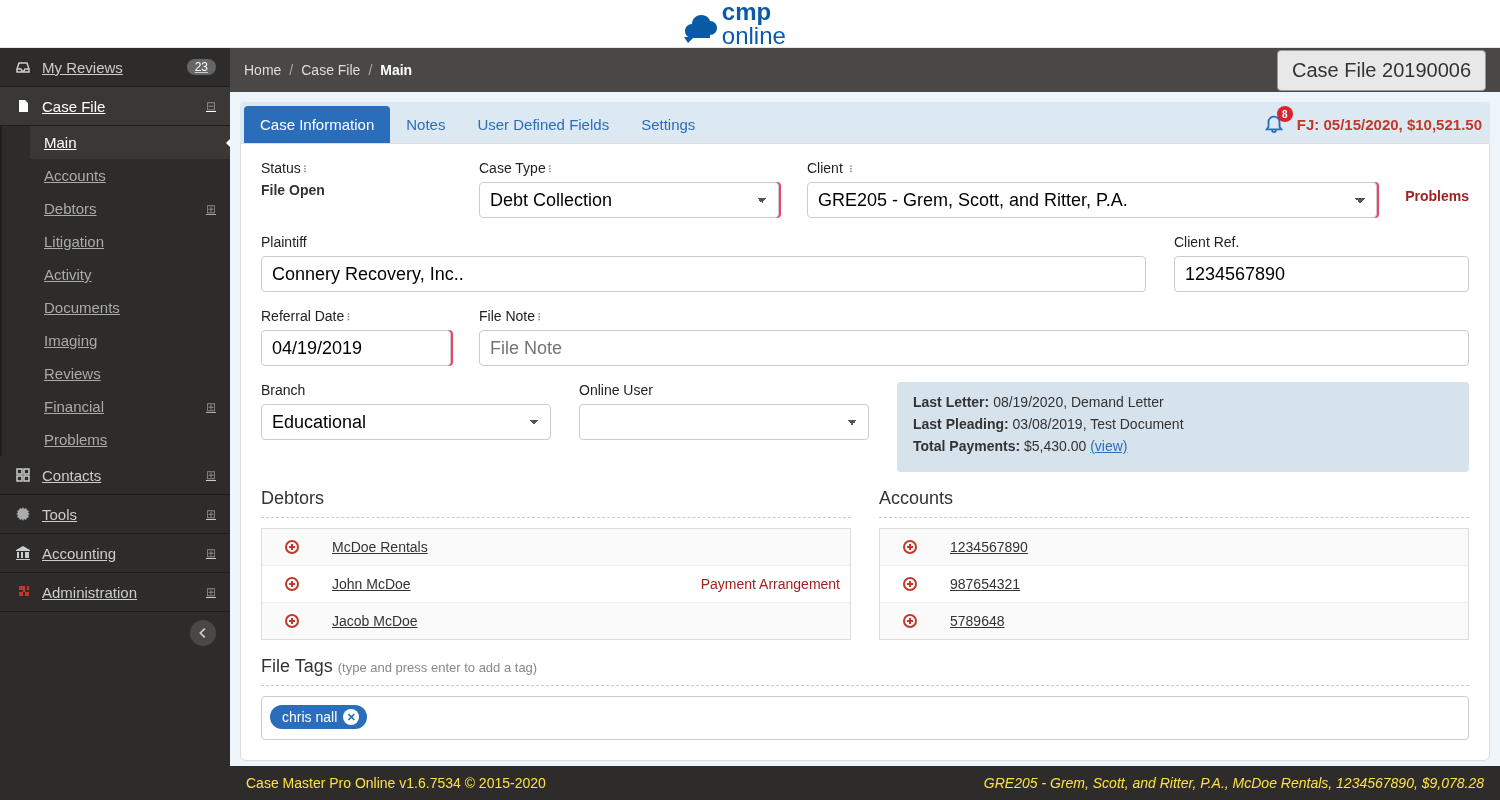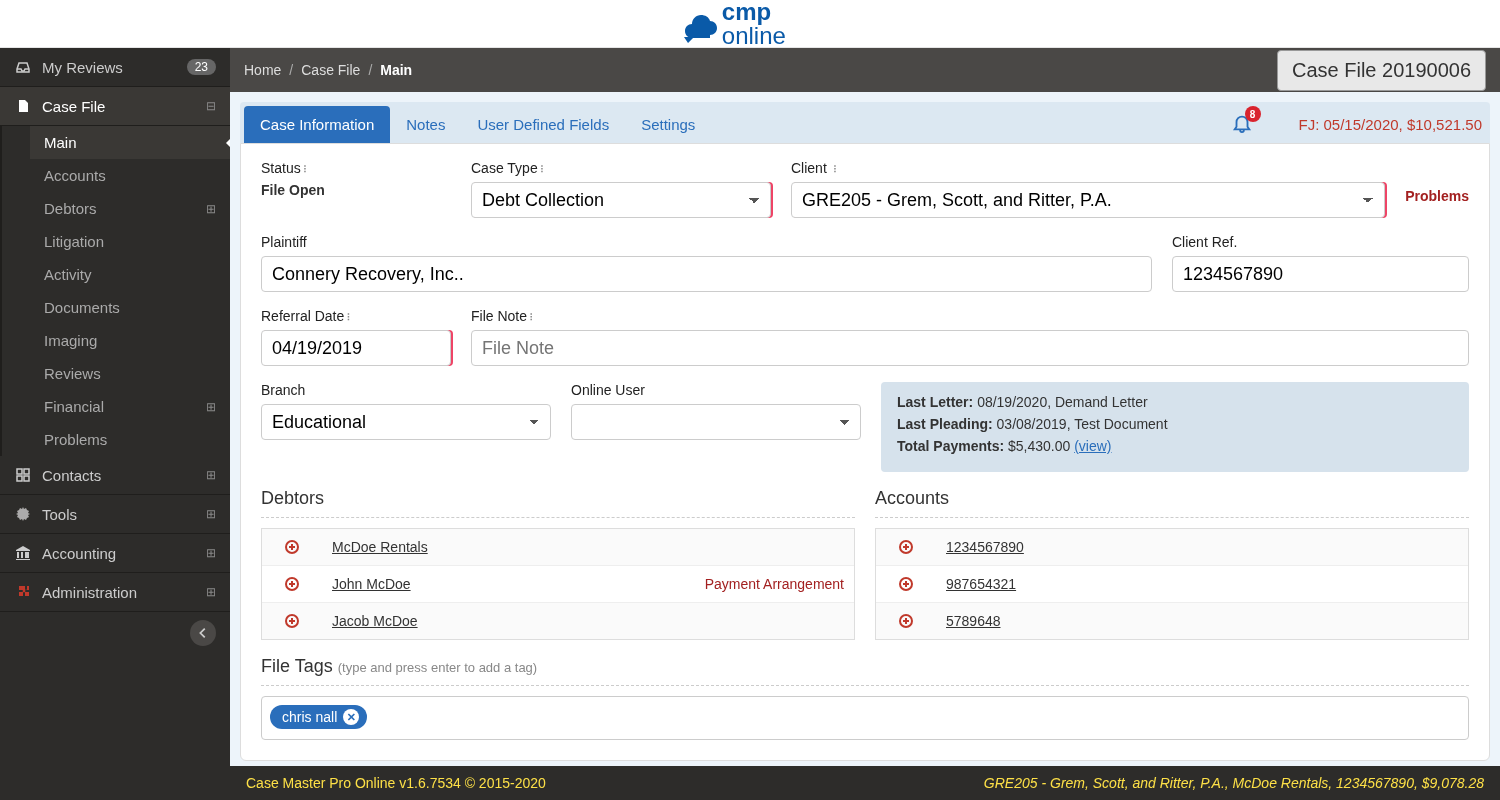--- a/index.html
+++ b/index.html
@@ -11,21 +11,21 @@
 .logo-text { display: flex; flex-direction: column; line-height: 1; }
 .logo-text .main { font-size: 24px; color: #0a5aa8; font-weight: 400; }
 .logo-text .main b { font-weight: 700; }
 .logo-text .sub { font-size: 10px; color: #0a5aa8; text-align: right; font-style: italic; }
 .iconbtn { width: 34px; height: 34px; border: 1px solid #ccc; border-radius: 4px; background: #fafafa; display: flex; align-items: center; justify-content: center; cursor: pointer; color: #555; }
 .iconbtn.red { color: #c0392b; }
 .spacer { flex: 1; }
 .search-input { height: 34px; width: 140px; border: 1px solid #ccc; border-radius: 4px; padding: 0 10px; font-size: 14px; }
 .body { display: flex; flex: 1; overflow: hidden; }
 .sidebar { width: 230px; background: #2d2c2a; color: #ccc; display: flex; flex-direction: column; overflow-y: auto; }
-.side-item { display: flex; align-items: center; padding: 10px 14px; gap: 10px; cursor: pointer; border-bottom: 1px solid #1f1e1c; }
+.side-item { display: flex; align-items: center; padding: 10px 14px; gap: 10px; cursor: pointer; border-bottom: 1px solid #1f1e1c; text-decoration: underline; }
 .side-item .icon { width: 18px; height: 18px; display: flex; align-items: center; justify-content: center; }
 .side-item.active { background: #3a3835; color: #fff; }
 .side-item .label { flex: 1; font-size: 15px; }
 .side-item .badge { background: #666; color: #fff; border-radius: 10px; padding: 1px 8px; font-size: 12px; }
 .side-item .exp { color: #888; font-size: 12px; }
 .side-sub { padding-left: 28px; border-left: 2px solid #1f1e1c; }
 .side-sub .side-item { padding: 8px 14px; border: none; font-size: 14px; color: #aaa; position: relative; }
 .side-sub .side-item.active { color: #fff; background: #3a3835; }
 .side-sub .side-item.active::after { content: ""; position: absolute; right: -2px; top: 50%; transform: translateY(-50%); border: 6px solid transparent; border-right-color: #fff; }
 .side-collapse { display: flex; justify-content: flex-end; padding: 8px 14px; }
@@ -36,23 +36,23 @@
 .crumbbar .sep { margin: 0 8px; color: #aaa; }
 .crumbbar .current { color: #fff; font-weight: 600; }
 .crumbbar .case-btn { margin-left: auto; background: #e8e8e8; border: 1px solid #999; padding: 8px 14px; border-radius: 4px; color: #333; font-size: 20px; cursor: pointer; }
 .content { flex: 1; overflow-y: auto; background: #edf4fa; padding: 10px 10px 0 10px; }
 .tabbar { display: flex; align-items: center; background: #dce8f2; border-radius: 4px 4px 0 0; padding: 4px 8px 0 4px; }
 .tab { padding: 10px 16px; color: #2a6ebb; cursor: pointer; font-size: 15px; }
 .tab.active { background: #2a6ebb; color: #fff; border-radius: 4px 4px 0 0; }
 .tabbar .right { margin-left: auto; display: flex; align-items: center; gap: 12px; }
 .bell { position: relative; color: #2a6ebb; cursor: pointer; }
 .bell .count { position: absolute; top: -6px; right: -8px; background: #d9232e; color: #fff; border-radius: 50%; width: 16px; height: 16px; font-size: 10px; display: flex; align-items: center; justify-content: center; font-weight: bold; }
-.fj { color: #c0392b; font-weight: 400; font-size: 15px; margin-left: 34px; }
+.fj { color: #c0392b; font-weight: 700; font-size: 15px; }
 .panel { background: #fff; border: 1px solid #ddd; border-radius: 0 0 6px 6px; padding: 16px 20px 20px 20px; }
-.row { display: flex; gap: 20px; margin-bottom: 16px; }
+.row { display: flex; gap: 28px; margin-bottom: 16px; }
 .field { display: flex; flex-direction: column; gap: 6px; }
 .field label { font-size: 14px; color: #222; }
 .field label .caret { color: #888; font-size: 10px; margin-left: 2px; }
 .field .value { font-weight: 700; }
 .linklabel { color: #2a6ebb; }
 .sel, .inp { height: 36px; border: 1px solid #ccc; border-radius: 4px; padding: 0 10px; font-size: 18px; background: #fff; width: 100%; }
 .sel { appearance: none; background-image: linear-gradient(45deg, transparent 50%, #555 50%), linear-gradient(135deg, #555 50%, transparent 50%); background-position: calc(100% - 16px) 15px, calc(100% - 11px) 15px; background-size: 5px 5px; background-repeat: no-repeat; padding-right: 28px; }
 .redge { box-shadow: 2px 0 0 0 #e46; }
 .problems { color: #a32020; font-weight: 700; padding-top: 28px; }
 .info-box { background: #d6e2ec; border-radius: 4px; padding: 12px 16px; flex: 1; }

